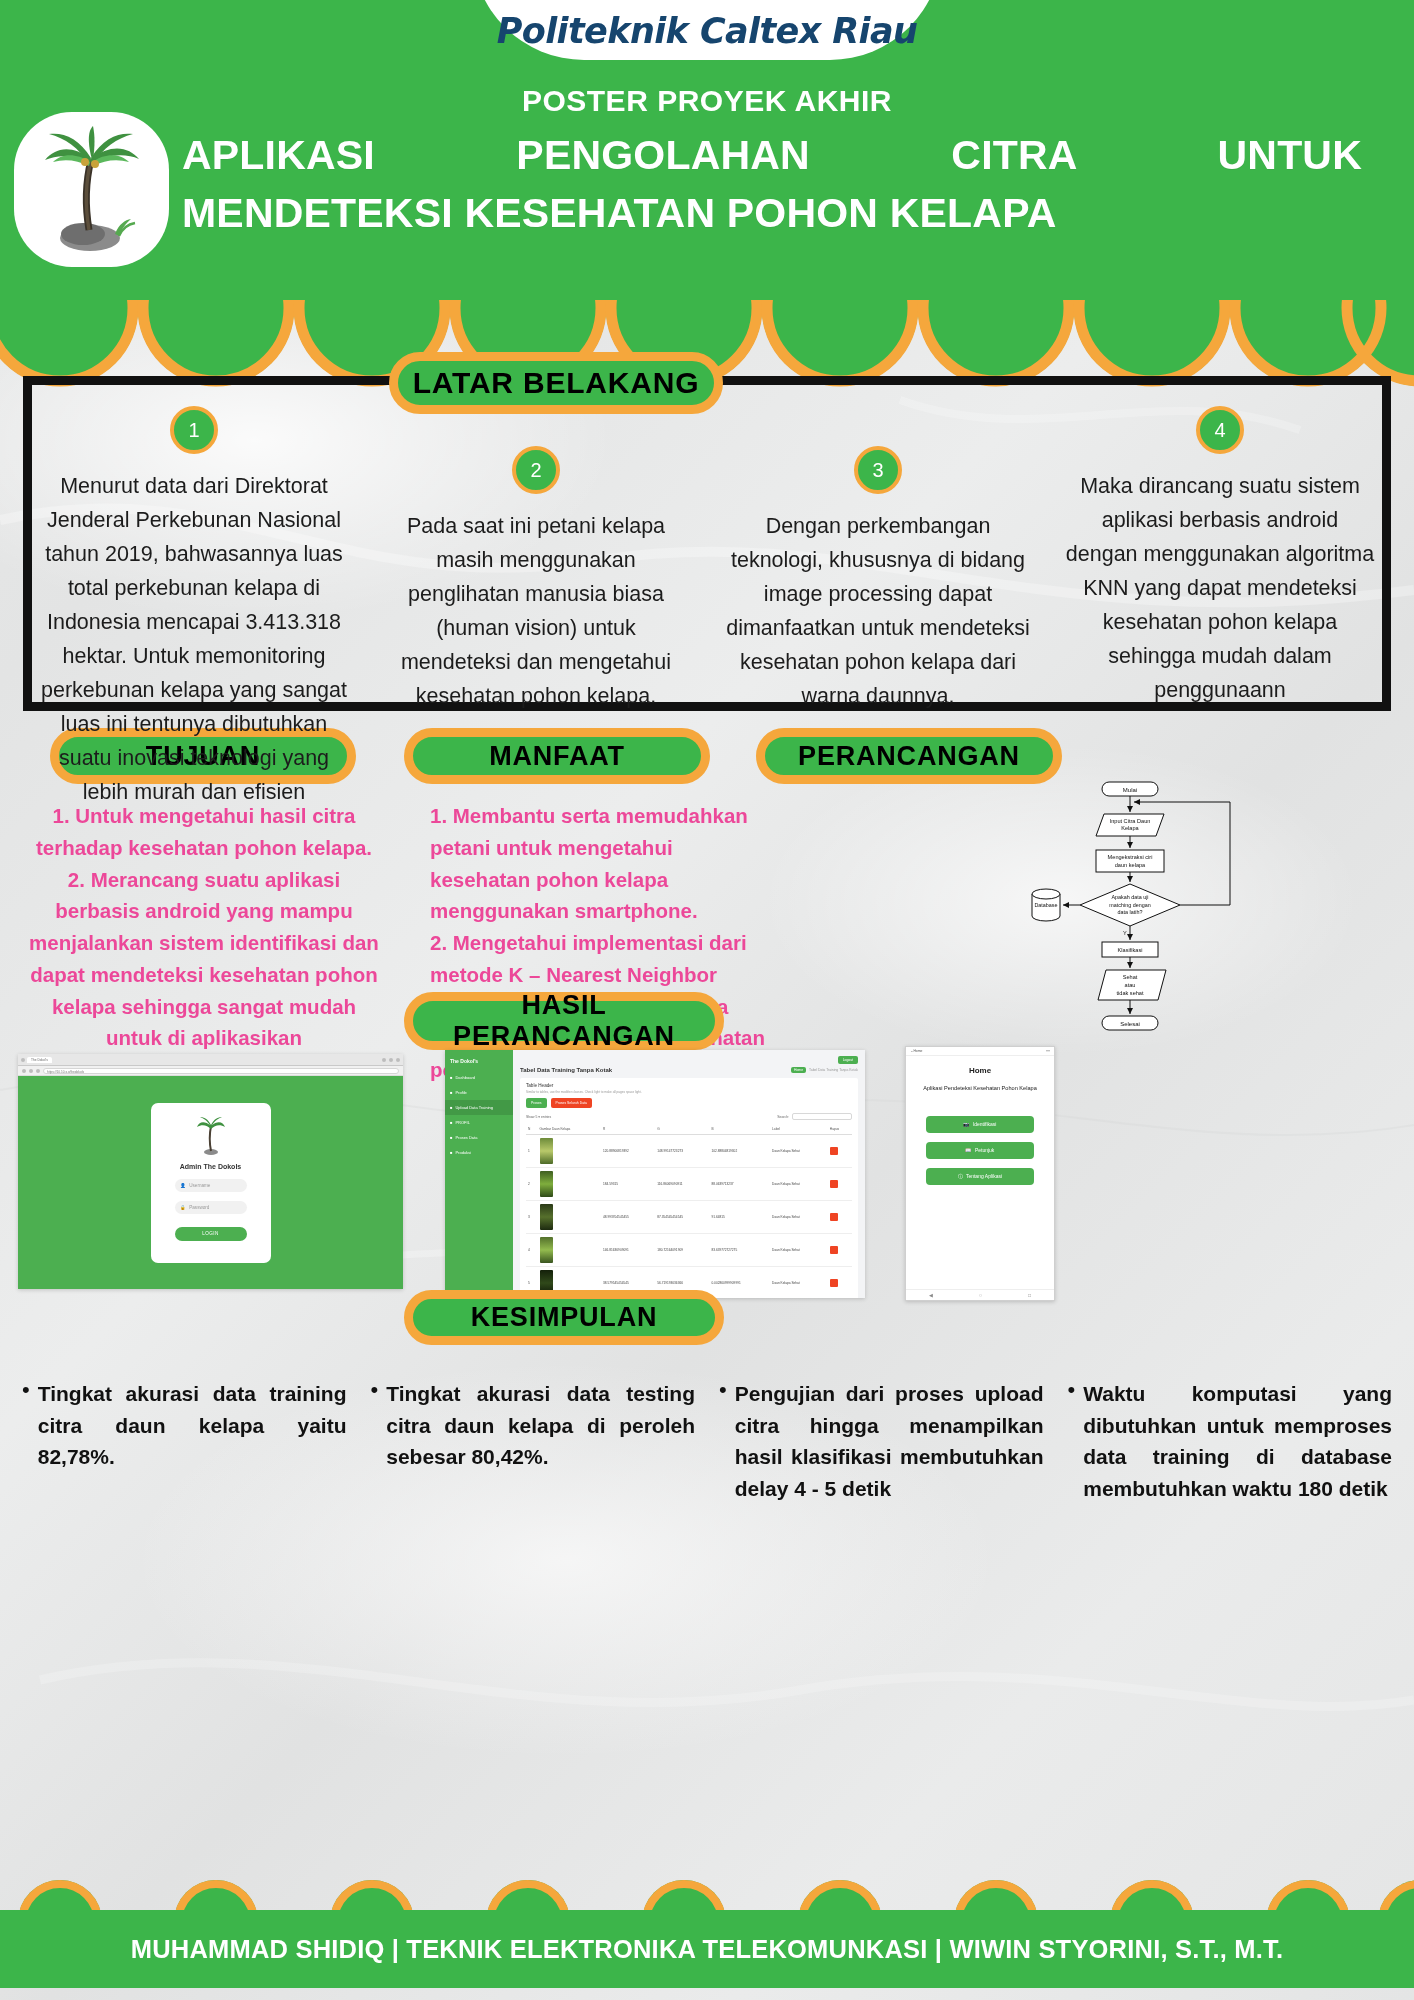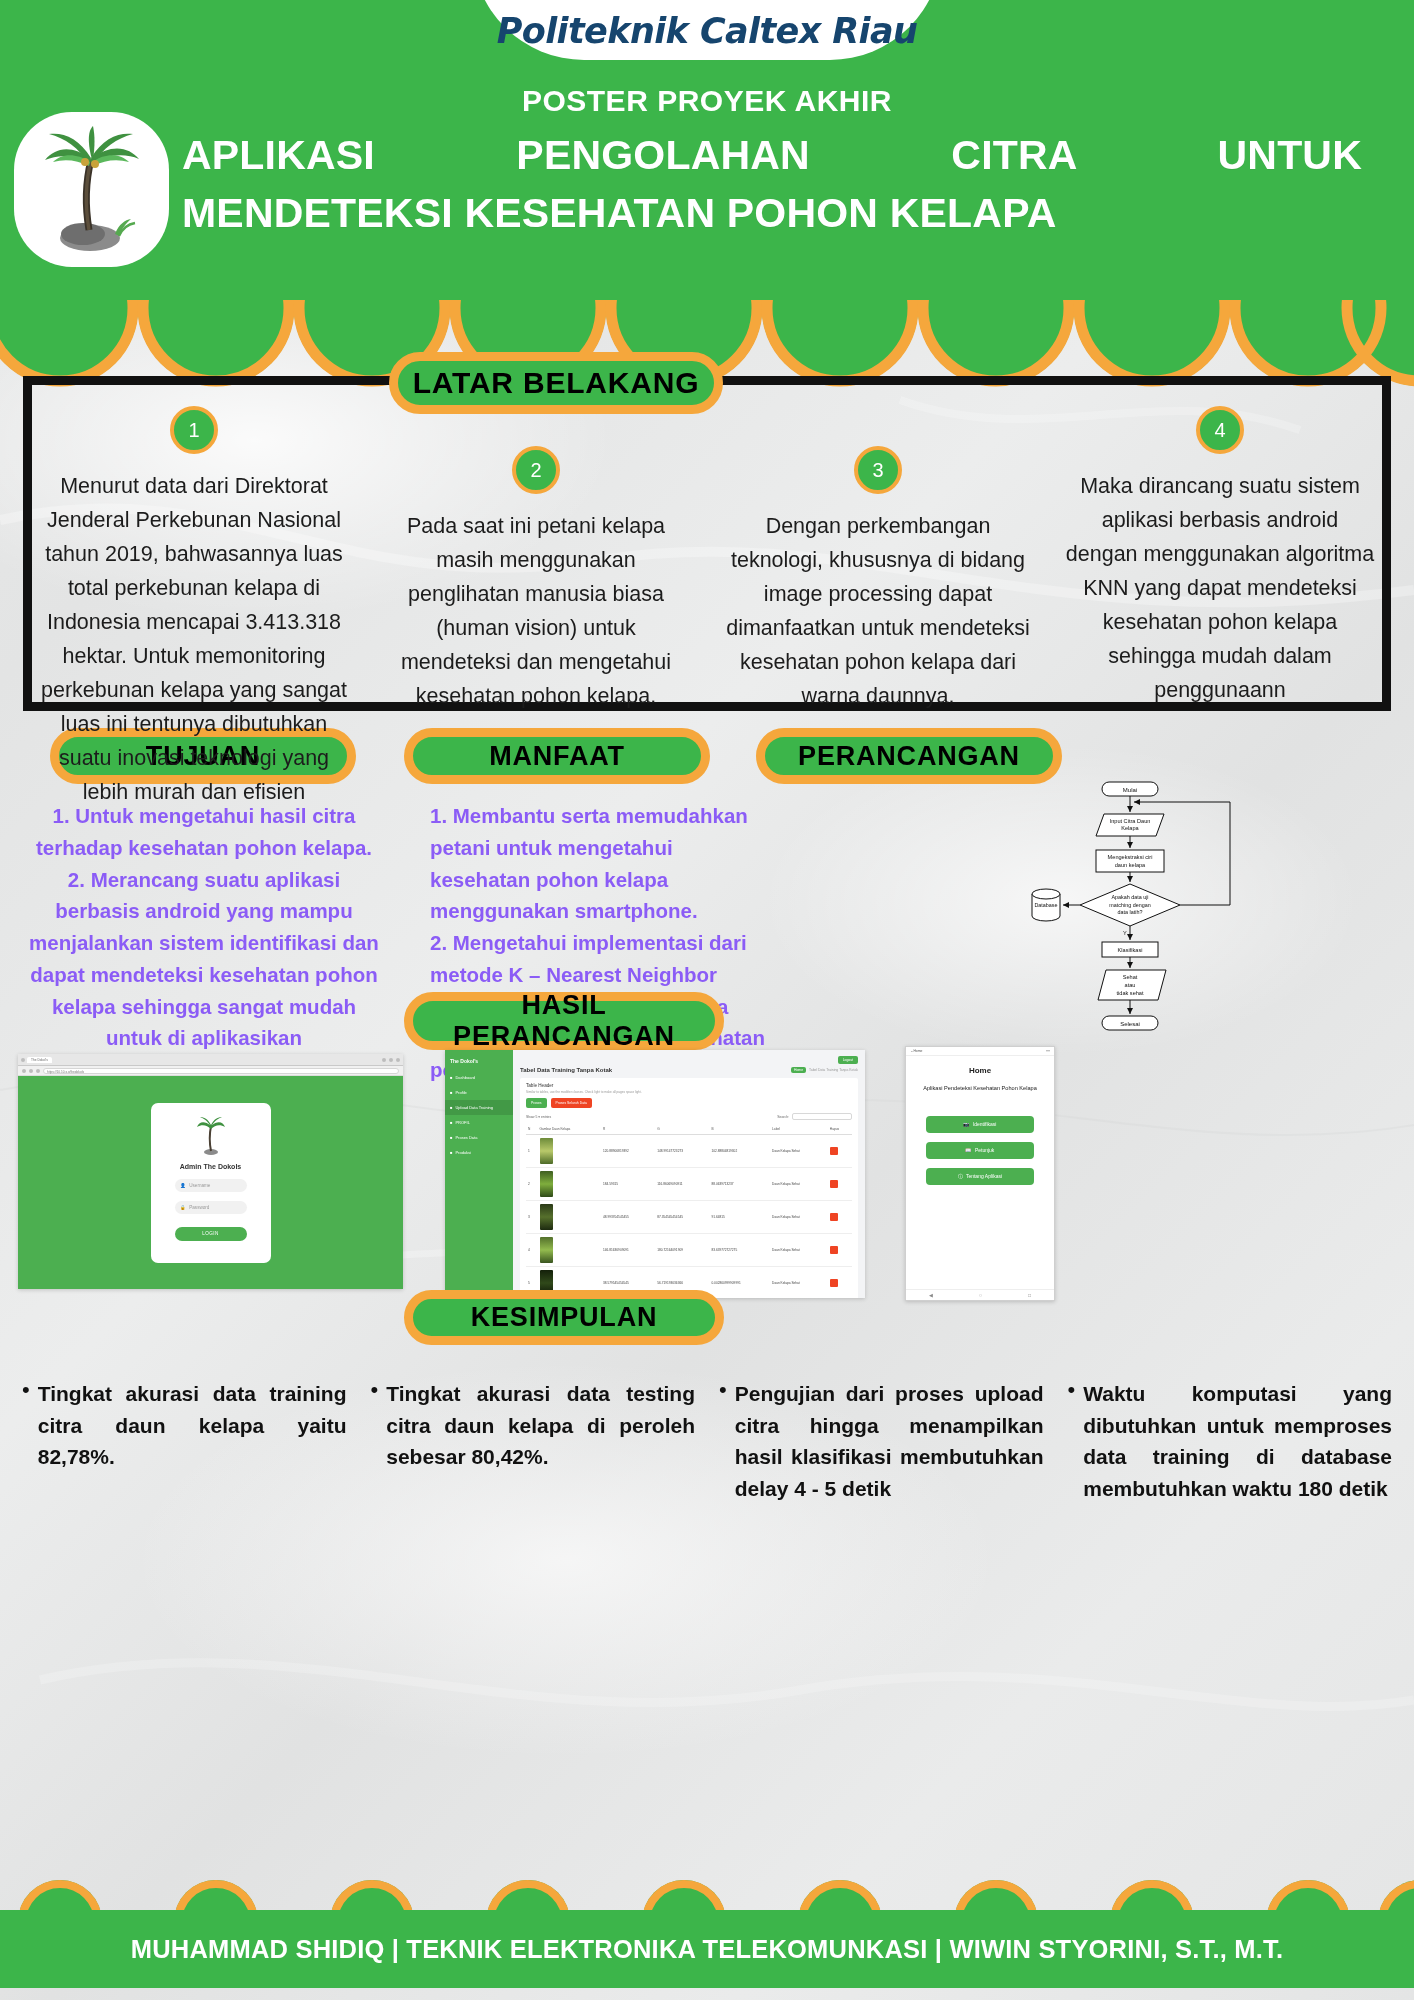--- a/index.html
+++ b/index.html
@@ -75,21 +75,21 @@
   .lb-text { font-size:21.5px; line-height:1.58; color:#1c1c1c; text-align:center; }
 
   
   .tri { position:absolute; top:728px; left:0; width:1414px; height:270px;padding-left:8px; }
   .tri-pill { position:absolute; height:56px; font-size:27px; }
   .p-tujuan { left:50px; width:306px; }
   .p-manfaat { left:404px; width:306px; }
   .p-perancangan { left:756px; width:306px; }
   .tri-body {
     position:absolute; top:72px; font-size:20.5px; line-height:1.55;
-    font-weight:bold; color:#8b5cf6; text-align:center;
+    font-weight:bold; color:#ec4899; text-align:center;
   }
   .b-tujuan { left:24px; width:360px; }
   .b-manfaat { left:396px; width:340px; }
 
   
   .flow { position:absolute; left:1030px; top:780px; width:220px; height:270px; }
 
   
   .hp-pill { position:absolute; top:992px; left:404px; width:320px; height:58px; font-size:27px; }
   .shots { position:absolute; top:1050px; left:0; width:1414px; height:270px; }

